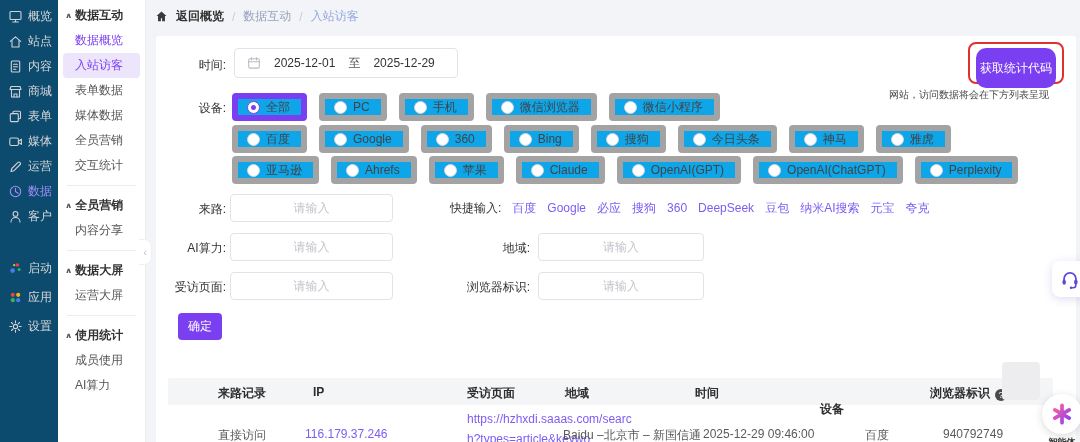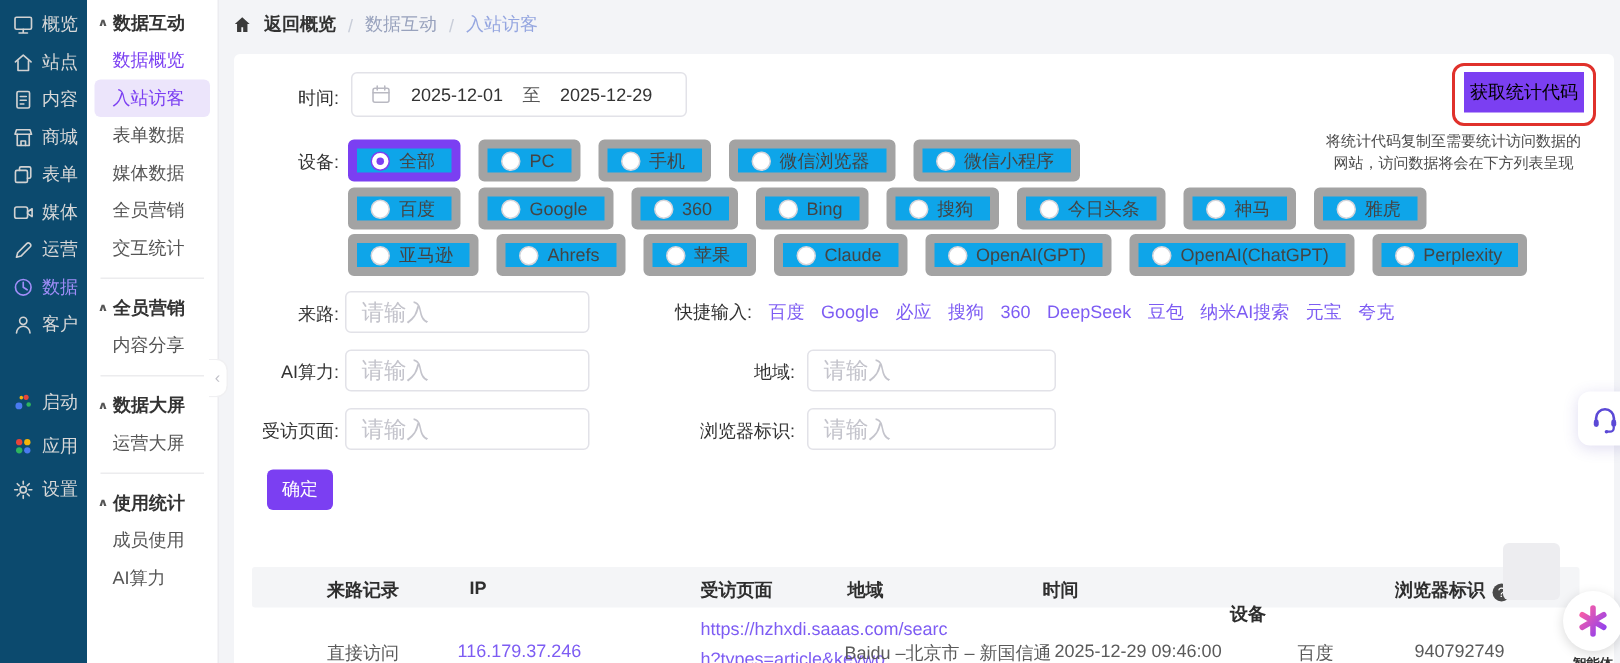--- a/index.html
+++ b/index.html
@@ -49,40 +49,40 @@
   
   #date-range { position:absolute; left:78px; top:12px; width:224px; height:30px;
                 border:1px solid #e2e2e8; border-radius:4px; background:#fff;
                 display:flex; align-items:center; padding:0 12px; gap:13px; cursor:pointer; }
   #date-range .cal { display:flex; width:14px; height:14px; }
   #date-range .dt { color:#333; }
   #date-range .to { color:#555; }
   
   #annotation-box { position:absolute; left:812px; top:6px; width:96px; height:42px;
                     border:2.5px solid #e0312b; border-radius:8px; }
-  #get-code-btn { position:absolute; left:820px; top:12px; width:80px; height:27px;
-                  background:#7b3ff2; color:#000000; border:none; border-radius:0;
+  #get-code-btn { position:absolute; left:820px; top:12px; width:80px; height:40px;
+                  background:#7b3ff2; color:#ffffff; border:none; border-radius:10px;
                   font-size:12px; font-family:inherit; cursor:pointer; }
   #code-note { position:absolute; right:2px; top:52px; width:210px; text-align:center;
                font-size:10px; line-height:1.45; color:#4a4a4a; }
   
   #device-rows { position:absolute; left:76px; top:0; }
   .opt-row { position:absolute; left:0; white-space:nowrap; }
   .opt-row:nth-child(1){ top:57px; } .opt-row:nth-child(2){ top:89px; } .opt-row:nth-child(3){ top:120px; }
   .opt { display:inline-flex; align-items:center; gap:6px; height:28px; padding:0 11px 0 9px;
          border:6px solid #a3a3a3; border-radius:4px; background:#0ea5e9; font-size:12px; color:#444;
          cursor:pointer; margin-right:12px; }
   .opt.sel { border-color:#7b3ff2; }
   .rdo { width:13px; height:13px; border:1px solid #d4d4da; border-radius:50%; background:#fff; flex:0 0 auto; }
   .rdo.sel { border-color:#7b3ff2; position:relative; }
   .rdo.sel::after { content:""; position:absolute; left:3px; top:3px; width:5px; height:5px;
                     border-radius:50%; background:#7b3ff2; }
   
   .inp { position:absolute; height:28px; border:1px solid #e2e2e8; border-radius:4px;
-         background:#fff; font-size:15px; color:#333; padding:0 10px; font-family:inherit; outline:none; }
+         background:#fff; font-size:12px; color:#333; padding:0 10px; font-family:inherit; outline:none;text-align:center; }
   .inp::placeholder { color:#c4c4cc; }
   #referrer-input { left:74px; top:158px; width:163px; }
   #ip-input       { left:74px; top:197px; width:163px; }
   #page-input     { left:74px; top:236px; width:163px; }
   #region-input   { left:382px; top:197px; width:166px; }
   #ua-input       { left:382px; top:236px; width:166px; }
   
   #quick-row { position:absolute; left:294px; top:158px; height:28px; display:flex; align-items:center; gap:11px; white-space:nowrap; }
   #quick-label { color:#333; }
   .qlink { color:#7d5cf3; cursor:pointer; }
@@ -294,21 +294,20 @@
       </svg>
     </span>
     <span class="dt">2025-12-01</span>
     <span class="to">至</span>
     <span class="dt">2025-12-29</span>
   </div>
 
   <div id="annotation-box"></div>
   <button id="get-code-btn">获取统计代码</button>
   <div id="code-note">
-    <div>将统计代码复制至需要统计访问数据的</div>
     <div>网站，访问数据将会在下方列表呈现</div>
   </div>
 
   <span class="flabel" style="top:64px">设备:</span>
   <div id="device-rows">
       <div class="opt-row"><div class="opt sel">
           <span class="rdo sel"></span>
           <span>全部</span>
         </div><div class="opt">
           <span class="rdo"></span>

